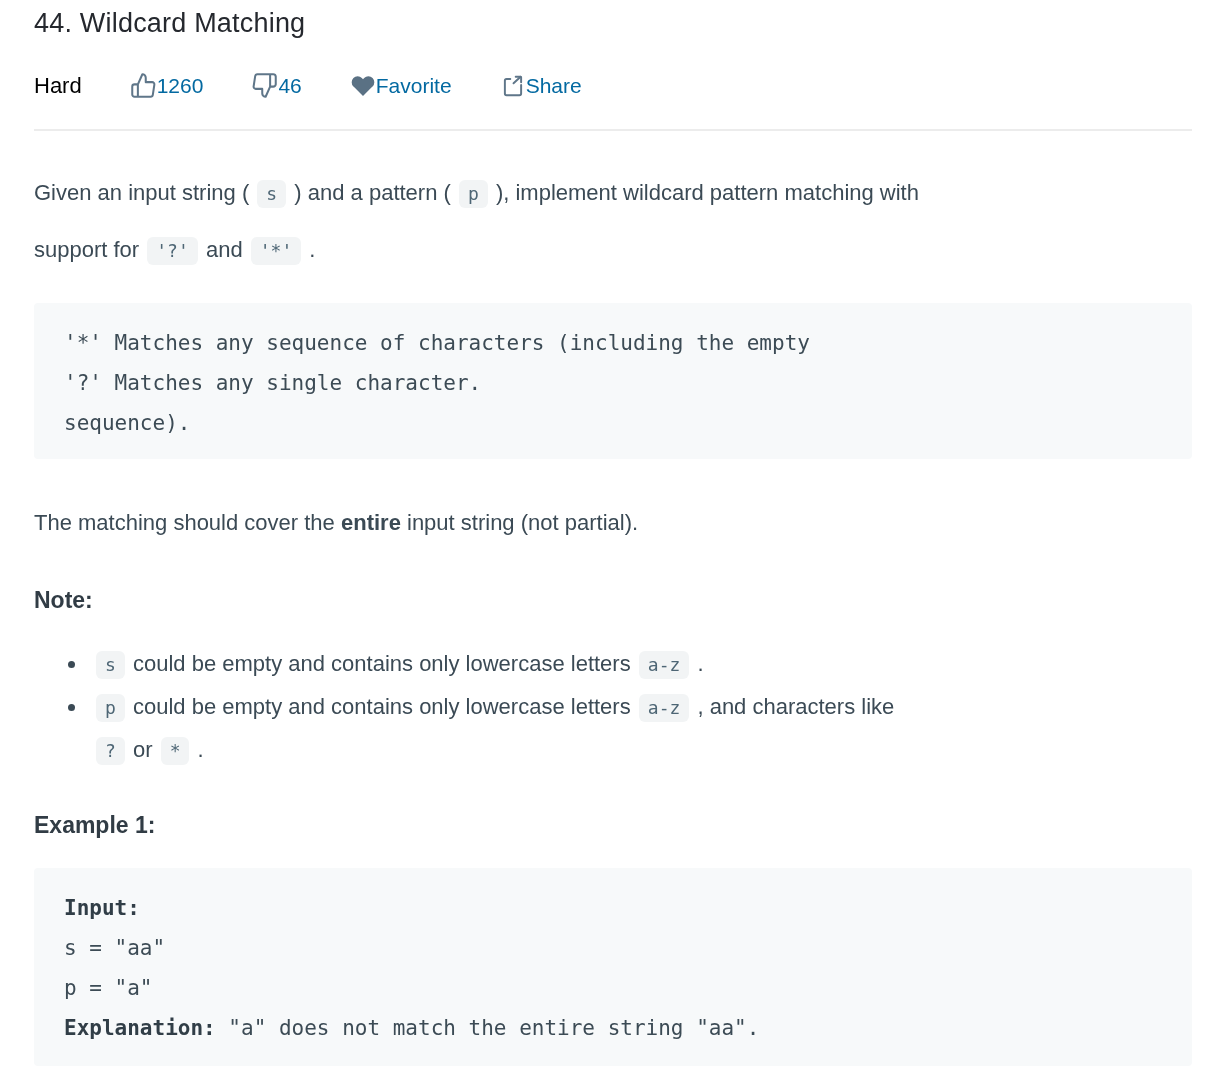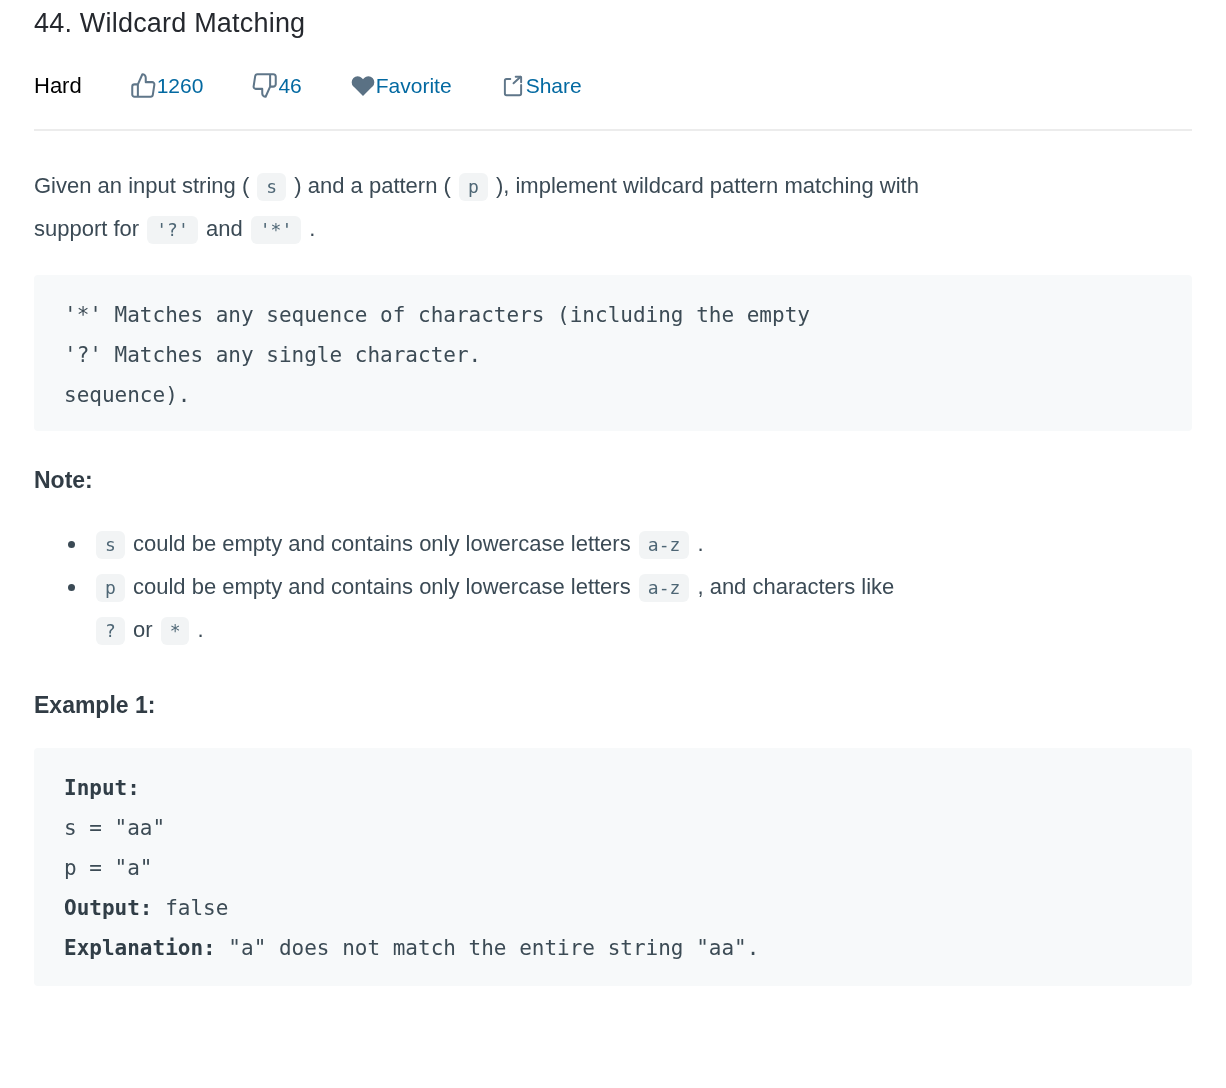--- a/index.html
+++ b/index.html
@@ -47,21 +47,21 @@
 
   hr.divider {
     border: none;
     border-top: 2px solid #ececec;
     margin: 30px 0 0 0;
   }
 
   p.body-text {
     margin: 34px 0 0 0;
     font-size: 22px;
-    line-height: 42px;
+    line-height: 56px;
     color: #3b4a55;
   }
 
   .chip {
     font-family: "DejaVu Sans Mono", monospace;
     font-size: 18px;
     background: #f2f4f5;
     border-radius: 6px;
     padding: 3px 9px 4px 9px;
     color: #4e6675;
@@ -155,36 +155,38 @@
     <span>Given an input string ( </span><code class="chip">s</code><span> ) and a pattern ( </span><code class="chip">p</code><span> ), implement wildcard pattern matching with</span><br>
     <span>support for </span><code class="chip">'?'</code><span> and </span><code class="chip">'*'</code><span> .</span>
   </p>
 
   <div class="code-block">
     <div>'*' Matches any sequence of characters (including the empty</div>
     <div>'?' Matches any single character.</div>
     <div>sequence).</div>
   </div>
 
+  <p class="body-text" style="margin-top:36px">
+    <span>The matching should cover the </span><b>entire</b><span> input string (not partial).</span>
+  </p>
 
   <p class="section-heading">Note:</p>
 
   <ul class="notes">
     <li>
       <code class="chip">s</code><span> could be empty and contains only lowercase letters </span><code class="chip">a-z</code><span> .</span>
     </li>
     <li>
       <code class="chip">p</code><span> could be empty and contains only lowercase letters </span><code class="chip">a-z</code><span> , and characters like</span><br>
       <code class="chip">?</code><span> or </span><code class="chip">*</code><span> .</span>
     </li>
   </ul>
 
   <p class="section-heading" style="margin-top:32px">Example 1:</p>
 
   <div class="code-block example-block">
     <div><b>Input:</b></div>
     <div>s = "aa"</div>
     <div>p = "a"</div>
-    <div><b>Output:</b><span> false</span></div>
     <div><b>Explanation:</b><span> "a" does not match the entire string "aa".</span></div>
   </div>
 
 </div>
 
 </body></html>

